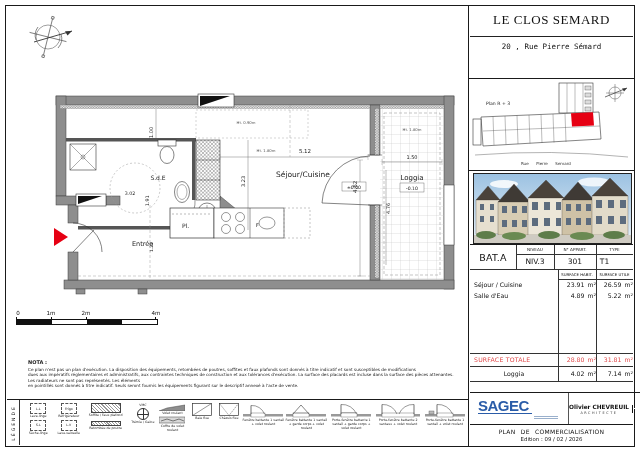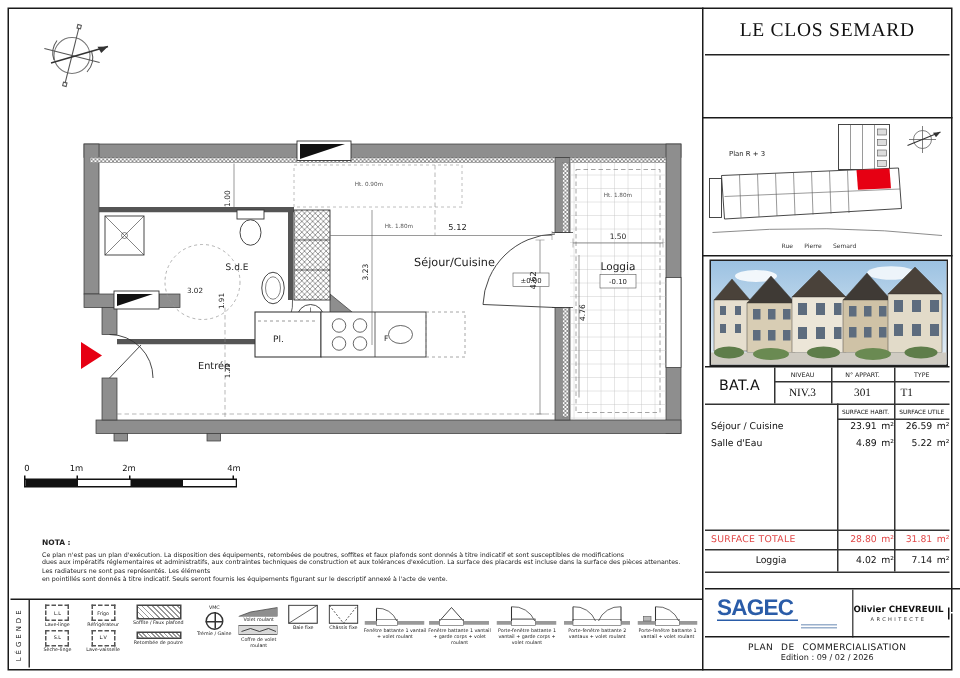--- a/index.html
+++ b/index.html
@@ -20,21 +20,21 @@
   #photo-rule{left:468px;top:170px;width:167px;border-top:1.2px solid #1a1a1a;}
   #photo-wrap{left:473px;top:173px;width:157px;height:69px;border:.8px solid #222;}
   
   #unit-table{left:470px;top:244px;width:163px;height:148px;border-top:1.6px solid #1a1a1a;font-size:6px;}
   .tl{position:absolute;background:#333;}
   .cell{position:absolute;display:flex;align-items:center;justify-content:center;}
   .cell.l{justify-content:flex-start;padding-left:4px;}
   .cell.r{justify-content:flex-end;padding-right:3px;gap:3px;}
   #bat-cell{font-size:9.5px;letter-spacing:.2px;}
   .hdr6{font-size:4.2px;color:#222;}
-  .val8{font-size:7.5px;font-family:Liberation Serif, serif;}
+  .val8{font-size:7.5px;}
   .rowlbl{font-size:6.2px;}
   .red{color:#e04848;}
   
   #footer-box{left:470px;top:392px;width:163px;height:32px;border-top:1.6px solid #1a1a1a;padding-left:16px;}
   #sagec-cell{left:0;top:0;width:99px;height:32px;border-right:.8px solid #555;display:flex;flex-direction:column;justify-content:center;padding-left:8px;box-sizing:border-box;}
   #sagec-word{font-size:15px;font-weight:bold;color:#2a5ca8;letter-spacing:-.5px;line-height:13px;font-family:"Liberation Sans",sans-serif;}
   .sagec-line{height:1px;background:#2a5ca8;width:54px;margin-top:1px;}
   .tag-line{height:.8px;background:#9ab0cc;width:24px;margin-top:1.5px;margin-left:56px;}
   #arch-cell{left:99px;top:0;width:64px;height:32px;display:flex;align-items:center;justify-content:center;gap:3px;}
   #arch-name{font-size:5.8px;font-weight:bold;white-space:nowrap;}
@@ -390,20 +390,21 @@
         <path d="M12,1.5 A15.5,15.5 0 0 1 27.5,11" fill="none" stroke="#333" stroke-width=".5"></path>
       </svg>
       <div class="leg-cap">Porte-fenêtre battante 1 vantail + volet roulant</div>
     </div>
   </div>
 
   <div class="abs rp" id="title-block">
     <div id="project-title">LE CLOS SEMARD</div>
   </div>
   <div class="abs" id="title-rule"></div>
+  <div class="abs rp" id="addr1">20 , Rue Pierre Sémard</div>
   <div class="abs" id="titleblock-rule"></div>
 
   <div class="abs" id="siteplan-wrap">
     <svg width="161" height="89" viewBox="0 0 161 89">
       <g fill="#fff" stroke="#333" stroke-width=".6">
         <rect x="88" y="2" width="34" height="30"></rect>
         <path d="M10,36 L128,31 L130,58 L12,65 Z"></path>
         <rect x="2" y="38" width="8" height="26"></rect>
       </g>
       <g stroke="#555" stroke-width=".4">

